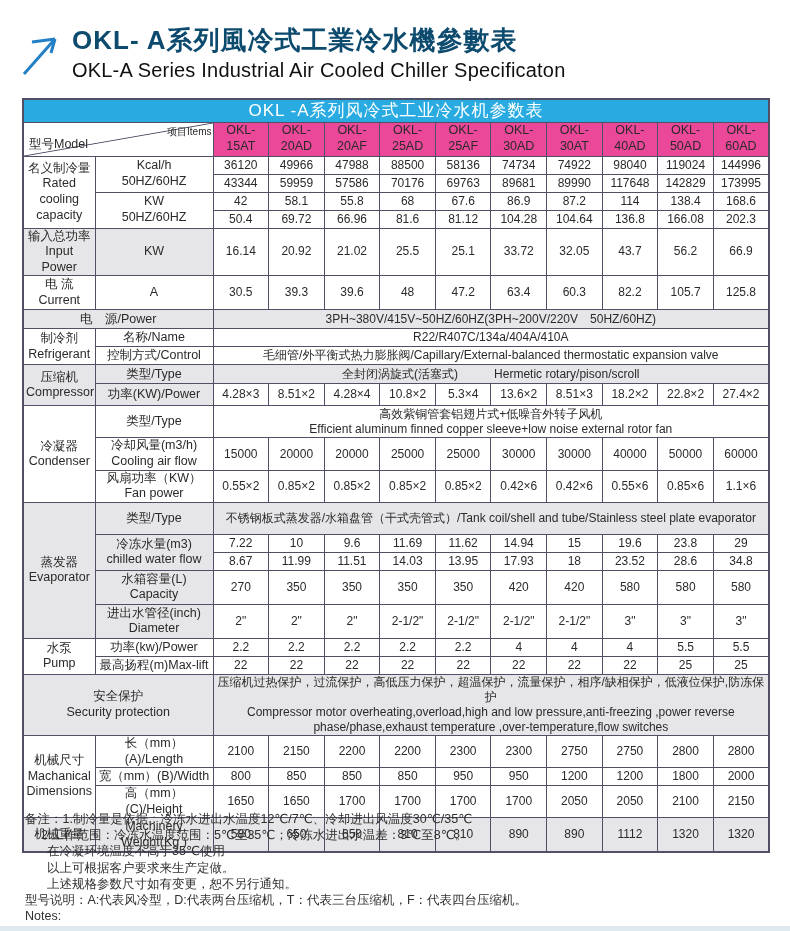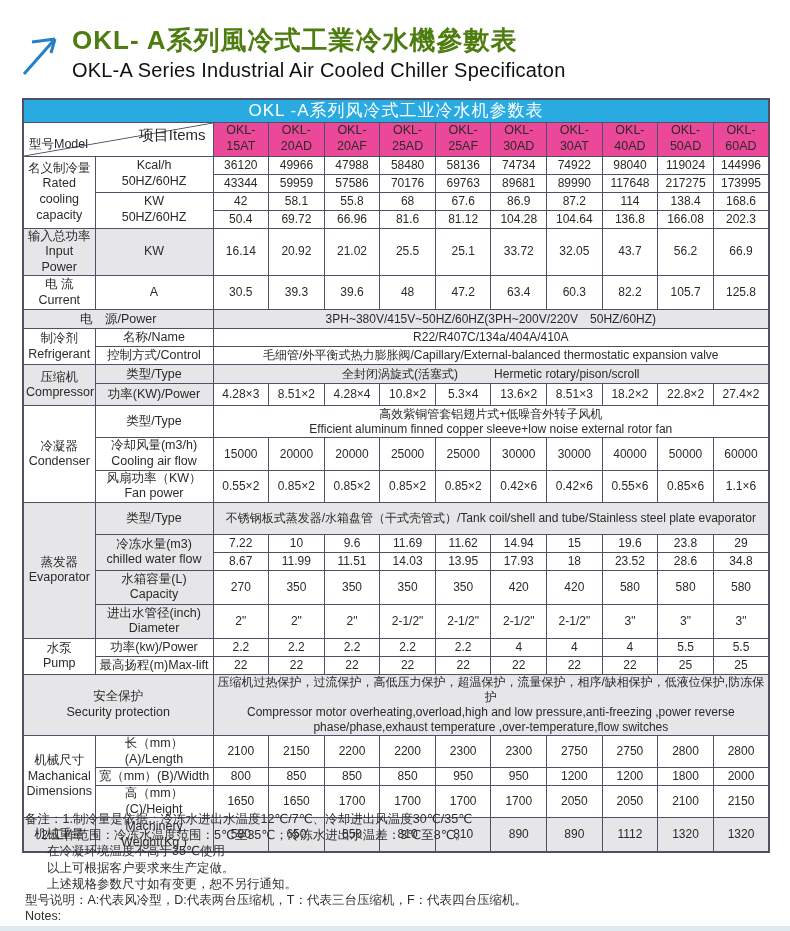--- a/index.html
+++ b/index.html
@@ -12,21 +12,21 @@
   }
   *{box-sizing:border-box;}
   html,body{margin:0;padding:0;}
   body{
     width:790px;height:931px;position:relative;background:#fff;overflow:hidden;
     font-family:"Liberation Sans","DejaVu Sans",sans-serif;color:var(--ink);
   }
   
   .titlebar{position:absolute;left:20px;top:26px;display:flex;align-items:flex-start;gap:10px;}
   .arrow-wrap{width:42px;height:48px;flex:0 0 auto;margin-top:4px;}
-  h1.title{margin:0;font-size:26px;line-height:1.1;font-weight:700;letter-spacing:1px;color:#4d7c0f;}
+  h1.title{margin:0;font-size:26px;line-height:1.1;font-weight:700;letter-spacing:1px;color:#0c4a6e;}
   .subtitle{font-size:20px;margin-top:4px;color:#101010;letter-spacing:.2px;}
   
   table.spec{
     position:absolute;left:22px;top:98px;width:746px;
     border-collapse:collapse;table-layout:fixed;
     border:2px solid var(--border);
   }
   .spec td,.spec th{
     border:1px solid var(--border);
     text-align:center;vertical-align:middle;
@@ -36,21 +36,21 @@
   tr.caption-row{height:23px;}
   td.caption{background:var(--accent);color:#fff;font-size:17px;letter-spacing:1px;}
   tr.header-row{height:34px;}
   th.model{font-size:12.5px;background:#ec4899;}
   td.corner{position:relative;padding:0;background:#fff;}
   td.corner::before{
     content:"";position:absolute;inset:0;
     background:linear-gradient(to bottom right,transparent calc(50% - 0.9px),var(--border) 50%,transparent calc(50% + 0.9px));
   }
   .corner-model{position:absolute;left:5px;bottom:3px;font-size:12.5px;}
-  .corner-items{position:absolute;right:7px;top:3px;font-size:15px;text-align:right;}
+  .corner-items{position:absolute;right:1px;top:3px;font-size:10px;text-align:right;}
   td.g{font-size:12.5px;background:#fff;margin-left:38px;}
   td.i{font-size:12.5px;background:#fff;}
   td.v{font-size:12px;background:#fff;}
   td.m{font-size:12px;background:#fff;}
   td.shade{background:var(--shade);}
   
   .notes{position:absolute;left:25px;top:811px;width:745px;font-size:12.5px;color:#2f2f2f;}
   .notes .note-line{line-height:16.2px;white-space:nowrap;}
   
   .bottom-strip{position:absolute;left:0;right:0;bottom:0;height:5px;background:var(--bottom_strip);}
@@ -109,38 +109,38 @@
         <th class="model">OKL-<br>60AD</th>
       </tr>
   </thead>
   <tbody>
       <tr style="height: 18px;">
         <td class="g" rowspan="4">名义制冷量<br>Rated<br>cooling<br>capacity</td>
         <td class="i" rowspan="2">Kcal/h<br>50HZ/60HZ</td>
         <td class="v">36120</td>
         <td class="v">49966</td>
         <td class="v">47988</td>
-        <td class="v">58480</td>
+        <td class="v">88500</td>
         <td class="v">58136</td>
         <td class="v">74734</td>
         <td class="v">74922</td>
         <td class="v">98040</td>
         <td class="v">119024</td>
         <td class="v">144996</td>
       </tr>
       <tr style="height: 18px;">
         <td class="v">43344</td>
         <td class="v">59959</td>
         <td class="v">57586</td>
         <td class="v">70176</td>
         <td class="v">69763</td>
         <td class="v">89681</td>
         <td class="v">89990</td>
         <td class="v">117648</td>
-        <td class="v">217275</td>
+        <td class="v">142829</td>
         <td class="v">173995</td>
       </tr>
       <tr style="height: 18px;">
         <td class="i" rowspan="2">KW<br>50HZ/60HZ</td>
         <td class="v">42</td>
         <td class="v">58.1</td>
         <td class="v">55.8</td>
         <td class="v">68</td>
         <td class="v">67.6</td>
         <td class="v">86.9</td>

